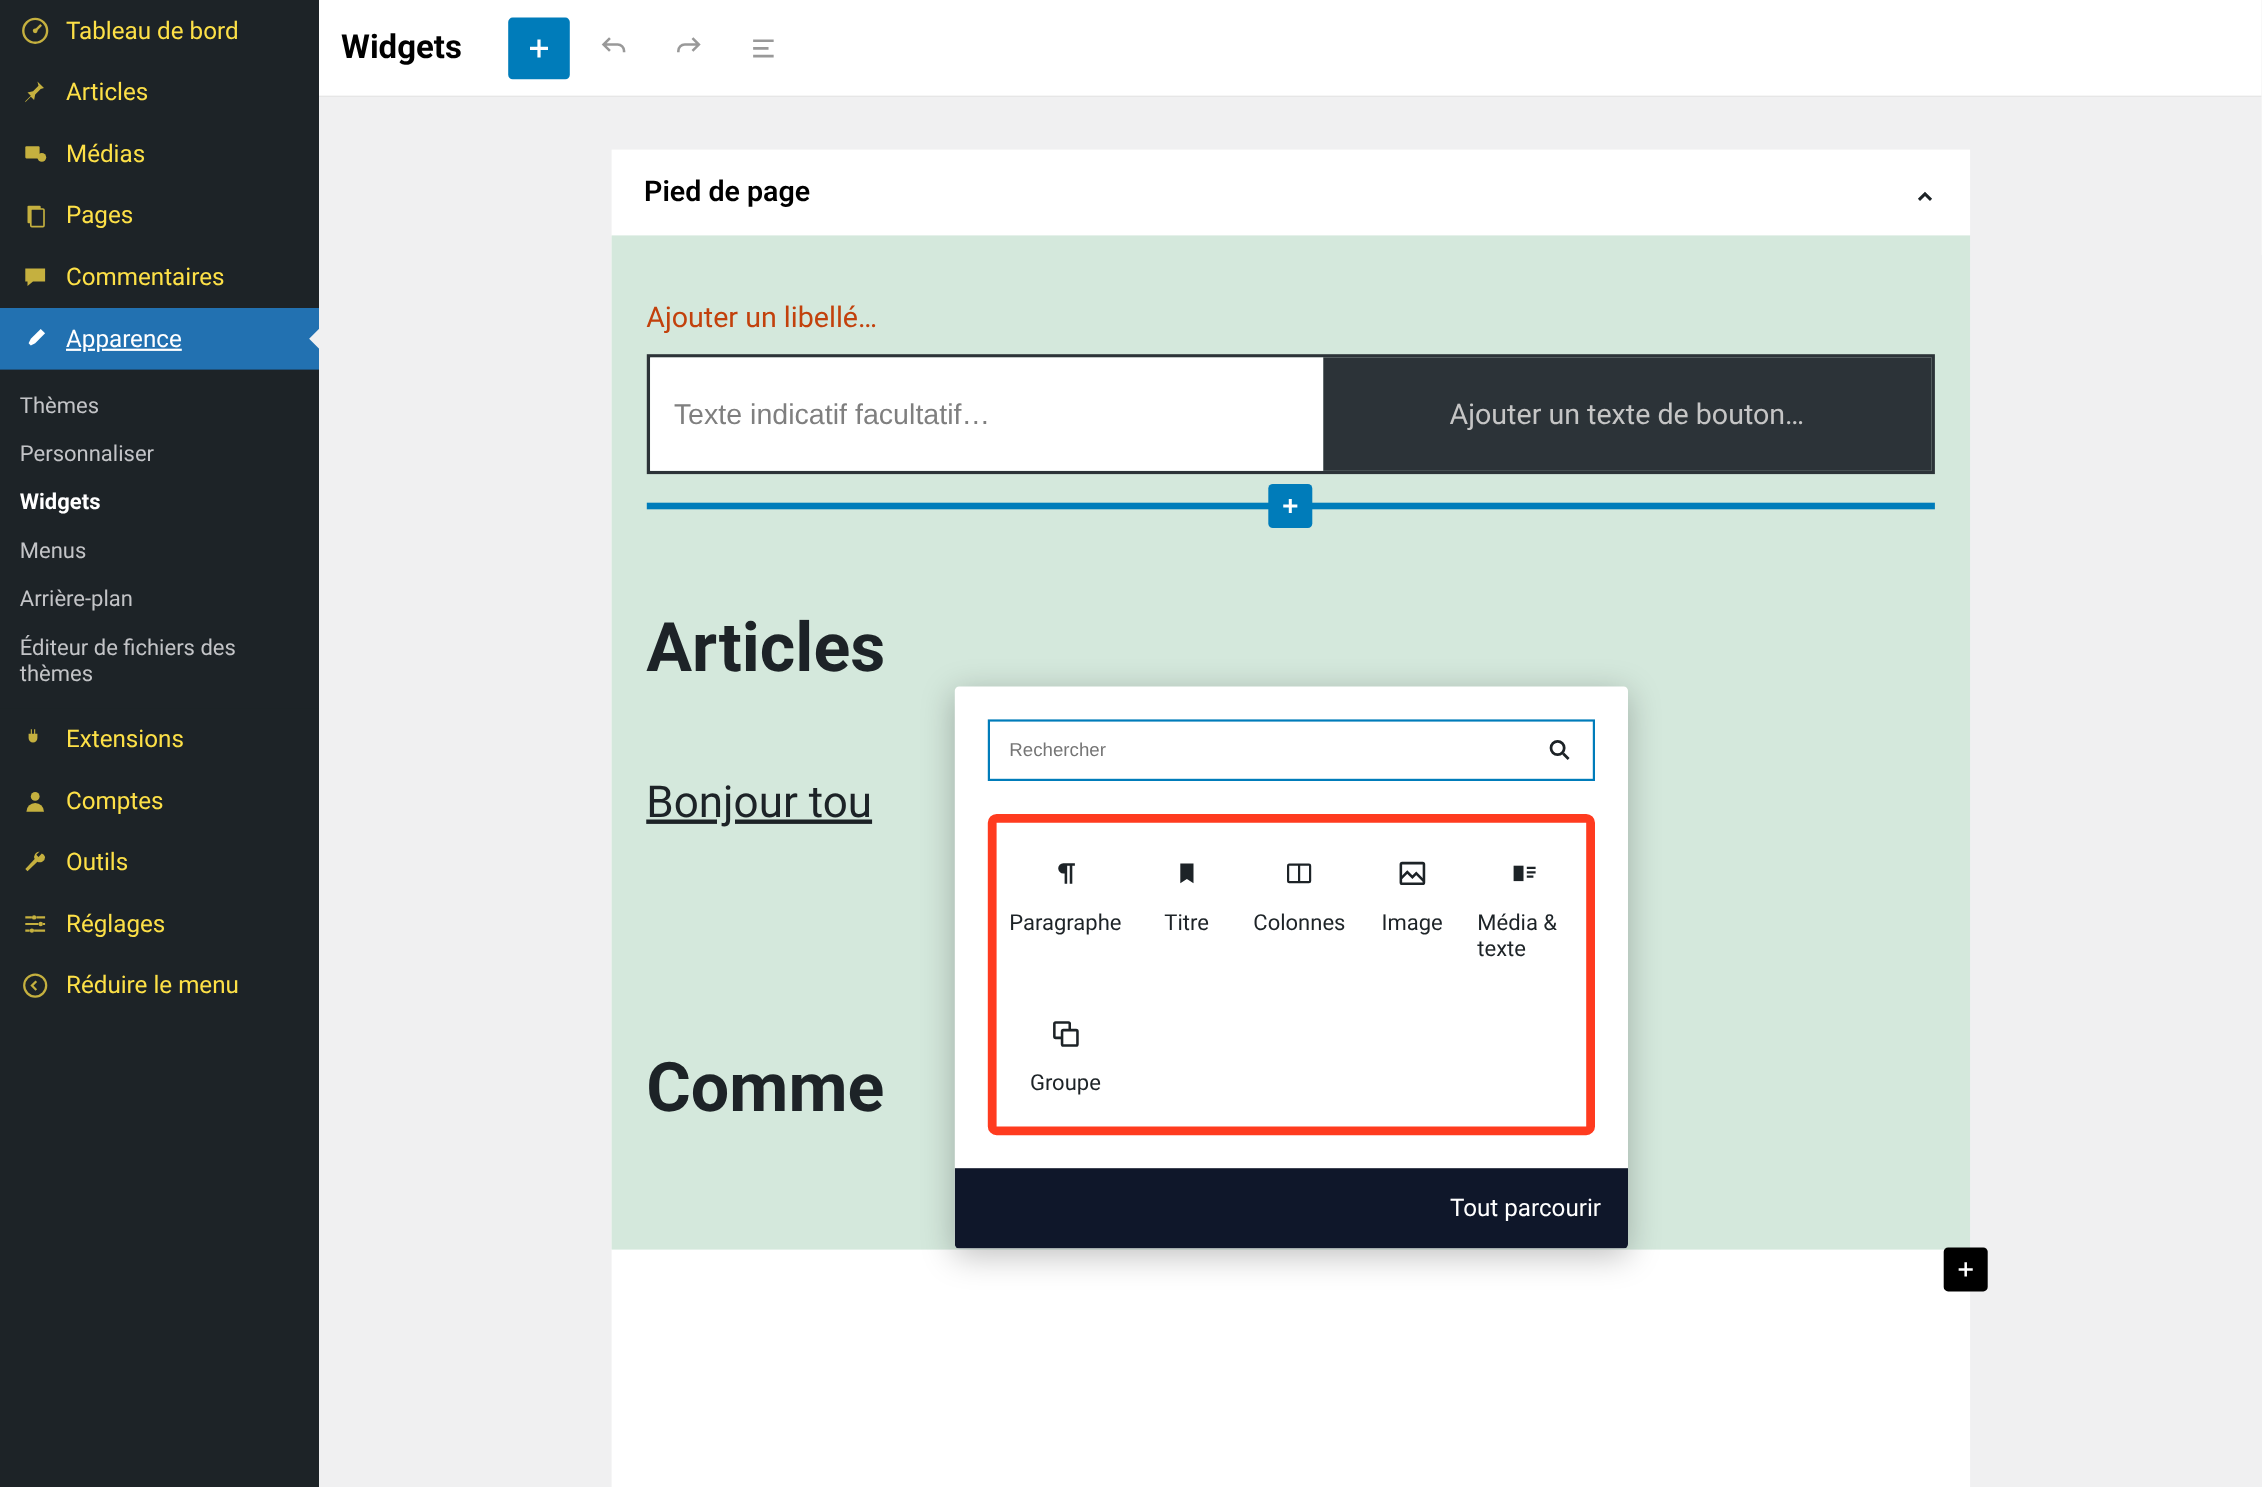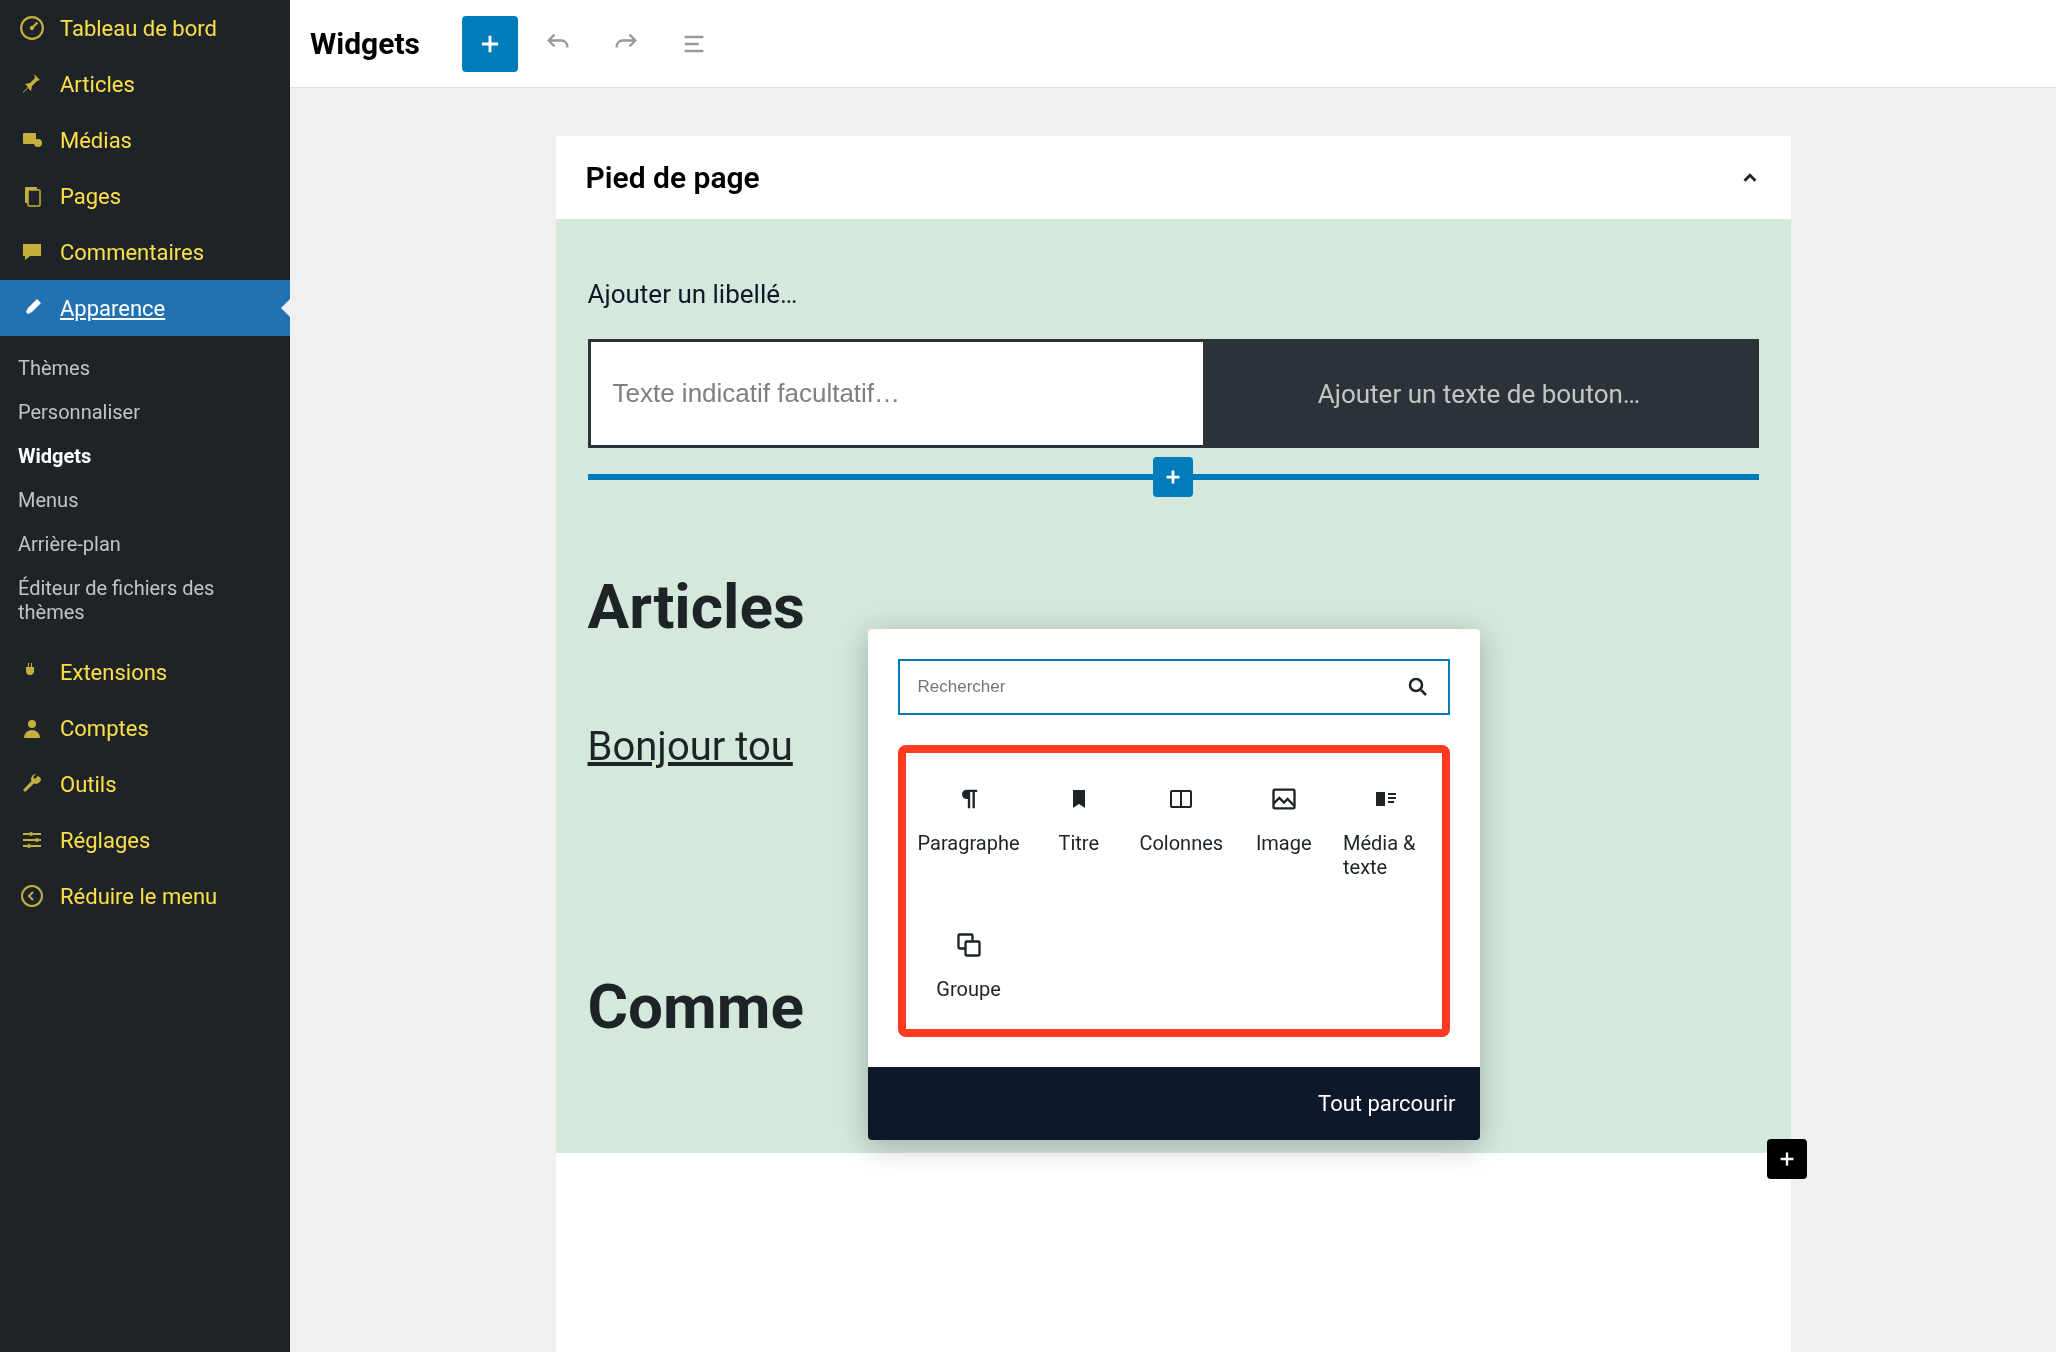--- a/index.html
+++ b/index.html
@@ -22,23 +22,23 @@
 .topbar { background: #fff; border-bottom: 1px solid #e0e0e0; height: 88px; display: flex; align-items: center; padding: 0 20px; gap: 12px; }
 .page-title { font-size: 30px; font-weight: 700; margin-right: 30px; }
 .btn-sq { width: 56px; height: 56px; border-radius: 4px; display:flex; align-items:center; justify-content:center; cursor:pointer; }
 .btn-primary { background: #007cba; color:#fff; }
 .btn-ghost { color: #888; }
 .btn-ghost svg { stroke: #999; }
 
 
 .canvas { flex:1; padding: 48px 0 0 0; display:flex; justify-content:center; overflow:hidden; position:relative; }
 .panel { width: 1235px; background:#fff; position:relative; }
-.panel-head { display:flex; align-items:center; justify-content:space-between; padding: 24px 30px; font-weight:600; font-size:30px; }
+.panel-head { display:flex; align-items:flex-end; justify-content:space-between; padding: 24px 30px; font-weight:600; font-size:26px; }
 .widget-area { background:#d4e8dc; padding: 60px 32px 110px 32px; position:relative; }
-.label-placeholder { color:#0f172a; font-size:26px; margin-bottom:30px; }
+.label-placeholder { color:#c2410c; font-size:26px; margin-bottom:18px; }
 .search-rec { display:flex; border:3px solid #2c3338; }
 .search-rec input { flex:0 0 612px; border:none; padding: 36px 22px; font-size:26px; outline:none; }
 .search-rec input::placeholder{color:#7f7f7f;}
 .search-rec .btn-text { flex:1; background:#2c3338; color:#c5c5c5; display:flex; align-items:center; justify-content:center; font-size:26px; padding: 26px 10px; }
 .insert-line { height:6px; background:#007cba; margin-top:26px; position:relative; }
 .insert-line .plus { position:absolute; left:50%; top:50%; transform:translate(-50%,-50%); width:40px; height:40px; background:#007cba; color:#fff; display:flex; align-items:center; justify-content:center; border-radius:4px; font-size:28px; }
 .big-h1 { font-size:62px; margin-top: 90px; color:#1d2327;}
 .big-link { font-size:40px; text-decoration: underline; color:#1d2327; margin-top: 80px; display:block;}
 .big-h2 { font-size:62px; margin-top:200px; color:#1d2327;}
 .add-float { position:absolute; right:-16px; top:920px; width:40px;height:40px;background:#000;color:#fff;display:flex;align-items:center;justify-content:center;border-radius:4px;}

